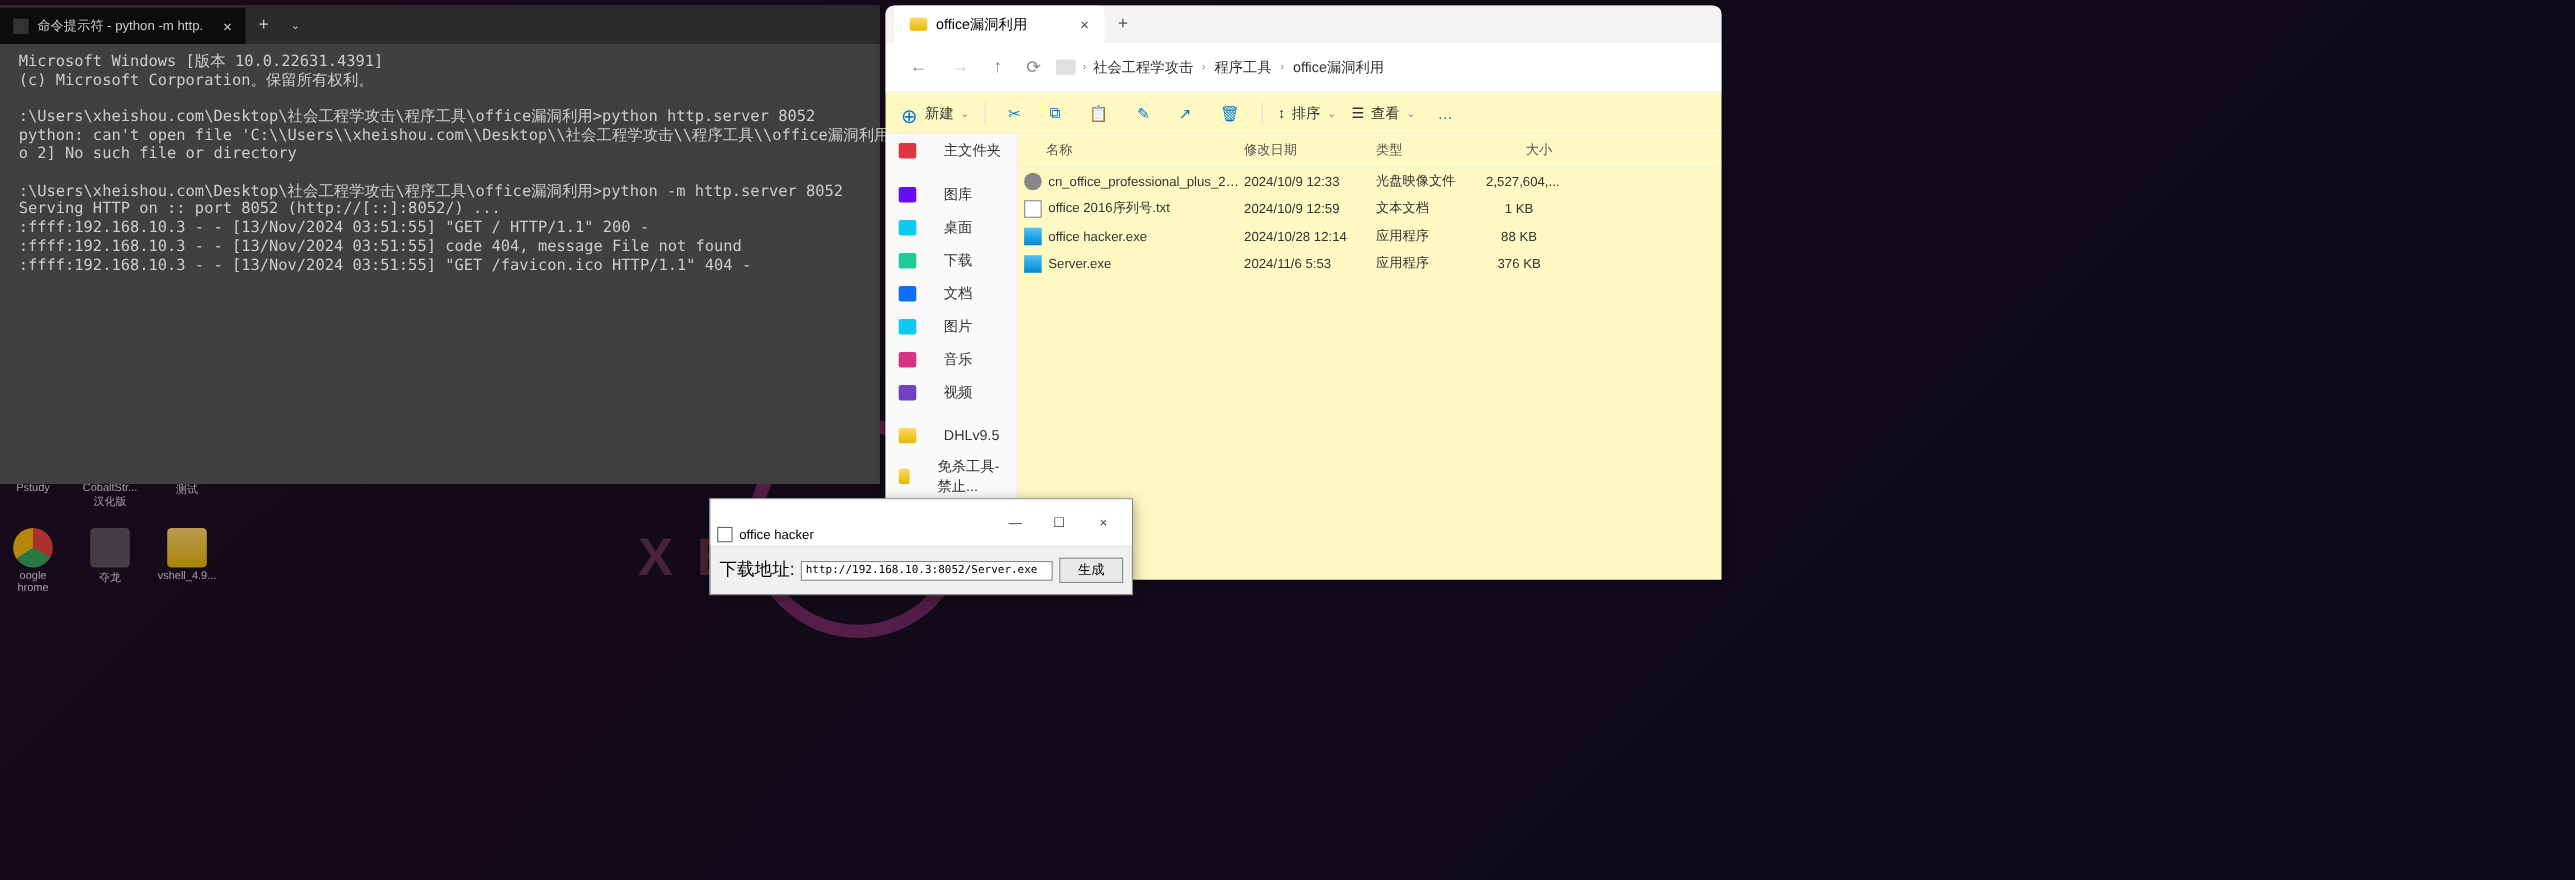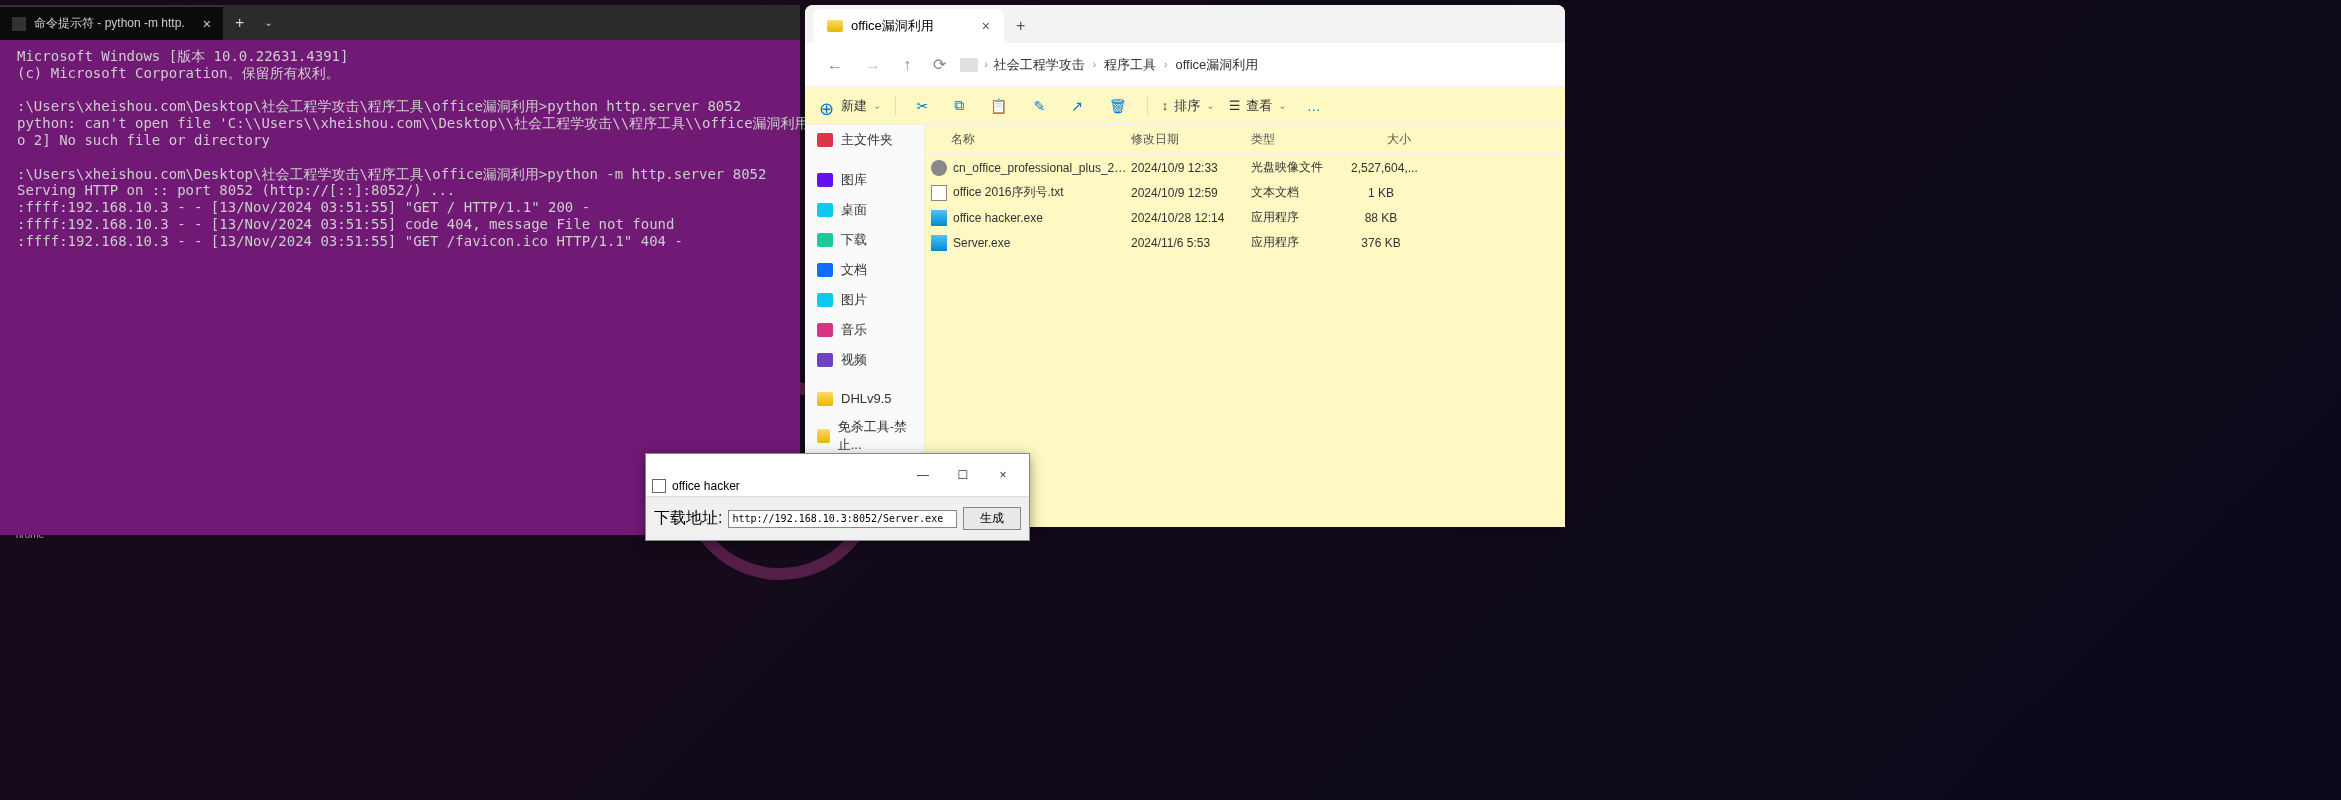--- a/index.html
+++ b/index.html
@@ -15,21 +15,21 @@
 .desktop-icons-row2 { position: absolute; left: 0; top: 318px; display: flex; gap: 20px; padding-left: 5px; }
 .desktop-icons-row3 { position: absolute; left: 0; top: 400px; display: flex; gap: 20px; padding-left: 5px; }
 .desktop-icons-row4 { position: absolute; left: 0; top: 480px; display: flex; gap: 20px; padding-left: 5px; }
 .d-icon { display: flex; flex-direction: column; align-items: center; width: 50px; color: #ddd; font-size: 10px; text-align: center; opacity: 0.7; }
 .d-icon-img { width: 36px; height: 36px; background: #555; border-radius: 4px; margin-bottom: 2px; }
 .folder-icon { background: linear-gradient(#ffd966, #e6b800); }
 .blue-icon { background: #3b82f6; }
 .chrome-icon { background: conic-gradient(#ea4335 0 33%, #34a853 33% 66%, #fbbc05 66% 100%); border-radius: 50%; }
 
 
-.terminal { position: absolute; left: 0; top: 5px; width: 800px; height: 530px; background: #701a75; }
+.terminal { position: absolute; left: 0; top: 5px; width: 800px; height: 435px; background: #404040; }
 .term-tabs { display: flex; background: #2b2b2b; height: 35px; align-items: center; }
 .term-tab { display: flex; align-items: center; gap: 8px; padding: 0 12px; height: 100%; background: #0c0c0c; color: #ccc; font-size: 12px; border-top: 2px solid #333; }
 .term-tab-icon { width: 14px; height: 14px; background: #333; }
 .term-close { color: #ccc; font-size: 14px; margin-left: 10px; cursor: pointer; }
 .term-add { color: #ccc; padding: 0 12px; font-size: 16px; }
 .term-dropdown { color: #ccc; padding: 0 8px; font-size: 10px; }
 .term-body { padding: 8px 17px; color: #cccccc; font-family: Consolas, monospace; font-size: 14px; line-height: 1.2; white-space: pre; }
 
 
 .explorer { position: absolute; left: 805px; top: 5px; width: 760px; height: 522px; background: #fef9c3; border-radius: 8px 8px 0 0; box-shadow: 0 2px 10px rgba(0,0,0,0.3); display: flex; flex-direction: column; overflow: hidden; }
@@ -48,21 +48,21 @@
 
 .exp-toolbar { display: flex; align-items: center; gap: 14px; padding: 8px 14px; border-bottom: 1px solid #eee; font-size: 13px; }
 .tb-btn { display: flex; align-items: center; gap: 6px; color: #333; }
 .tb-icon { width: 16px; height: 16px; }
 .tb-icon.add { color: #0078d4; font-size: 18px; }
 .tb-sep { width: 1px; height: 20px; background: #ddd; }
 .tb-icon-btn { color: #0078d4; font-size: 14px; padding: 2px 6px; }
 
 .exp-body { flex: 1; display: flex; }
 .exp-sidebar { width: 120px; background: #fafafa; border-right: 1px solid #eee; font-size: 13px; }
-.sb-item { display: flex; align-items: center; gap: 8px; padding: 6px 12px; color: #333; }
+.sb-item { display: flex; align-items: center; gap: 25px; padding: 6px 12px; color: #333; }
 .sb-item.active { background: #e5f1fb; }
 .sb-icon { width: 16px; height: 14px; border-radius: 2px; }
 .sb-home { background: #dc3545; }
 .sb-gallery { background: #6610f2; }
 .sb-desktop { background: #0dcaf0; }
 .sb-download { background: #20c997; }
 .sb-doc { background: #0d6efd; }
 .sb-pic { background: #0dcaf0; }
 .sb-music { background: #d63384; }
 .sb-video { background: #6f42c1; }

